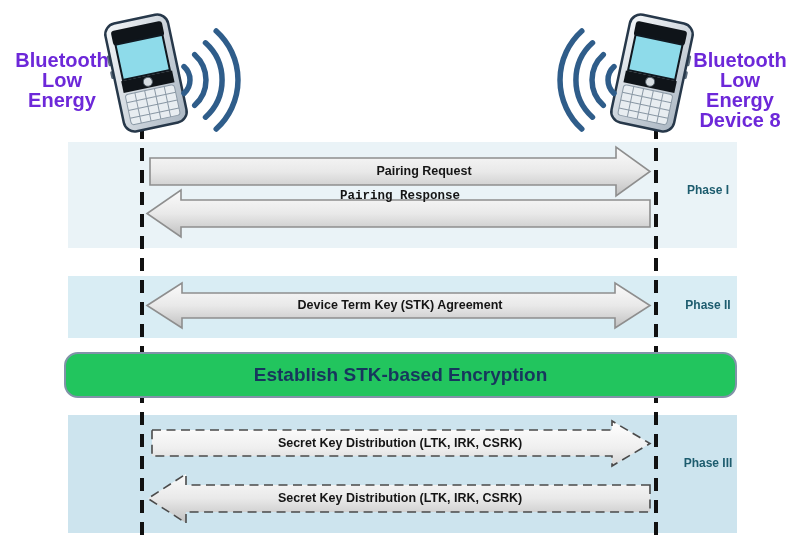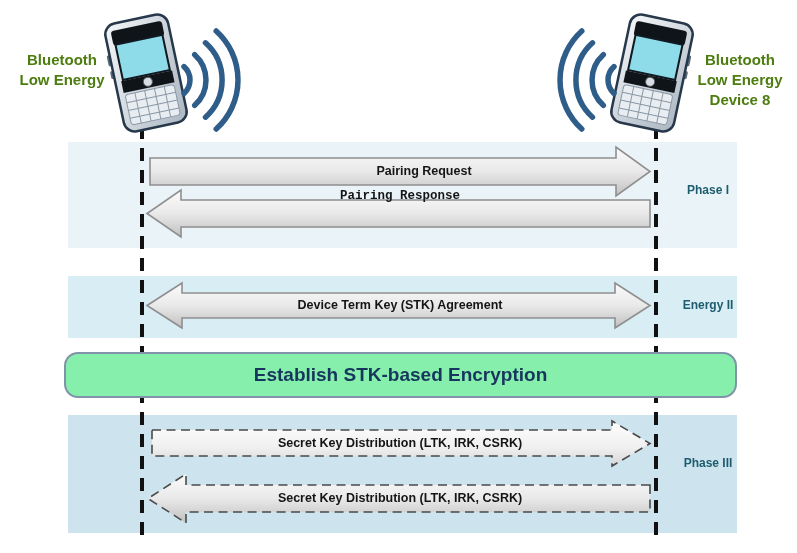--- a/index.html
+++ b/index.html
@@ -7,26 +7,26 @@
     position:relative;width:797px;height:553px;background:#ffffff;
     font-family:"Liberation Sans",sans-serif;overflow:hidden;
   }
   .band{position:absolute;left:68px;width:669px;z-index:1;}
   .band.p1{top:142px;height:106px;background:#eaf3f7;}
   .band.p2{top:276px;height:62px;background:#d9edf4;}
   .band.p3{top:415px;height:118px;background:#cde4ee;}
   .gfx{position:absolute;left:0;top:0;z-index:2;}
   .enc-box{
     position:absolute;left:64px;top:352px;width:669px;height:42px;z-index:3;
-    background:#86efac;border:2px solid #8193a9;border-radius:14px;
+    background:#22c55e;border:2px solid #8193a9;border-radius:14px;
     display:flex;align-items:center;justify-content:center;
   }
   .enc-box .txt{font-size:19px;font-weight:bold;color:#17365d;}
   .lbl{position:absolute;z-index:4;font-weight:bold;}
-  .dev-lbl{width:112px;top:50px;text-align:center;font-size:15px;line-height:20px;color:#4d7c0f;}
+  .dev-lbl{width:112px;top:50px;text-align:center;font-size:20px;line-height:20px;color:#6d28d9;}
   .dev-lbl.d1{left:6px;}
   .dev-lbl.d2{left:684px;}
   .phase-lbl{left:660px;width:96px;text-align:center;font-size:12px;color:#1d5c6e;}
   .phase-lbl.p1{top:183px;}
   .phase-lbl.p2{top:298px;}
   .phase-lbl.p3{top:456px;}
   .msg-lbl{left:150px;width:500px;text-align:center;font-size:12.5px;color:#151515;}
   .msg-lbl.m1{top:164px;padding-left:24px;}
   .msg-lbl.m2{top:189px;font-family:Liberation Mono, monospace;}
   .msg-lbl.m3{top:298px;}
@@ -118,21 +118,21 @@
     <div>Bluetooth</div>
     <div>Low Energy</div>
   </div>
   <div class="lbl dev-lbl d2">
     <div>Bluetooth</div>
     <div>Low Energy</div>
     <div>Device 8</div>
   </div>
 
   <div class="lbl phase-lbl p1">Phase I</div>
-  <div class="lbl phase-lbl p2">Energy II</div>
+  <div class="lbl phase-lbl p2">Phase II</div>
   <div class="lbl phase-lbl p3">Phase III</div>
 
   <div class="lbl msg-lbl m1">Pairing Request</div>
   <div class="lbl msg-lbl m2">Pairing Response</div>
   <div class="lbl msg-lbl m3">Device Term Key (STK) Agreement</div>
   <div class="lbl msg-lbl m4">Secret Key Distribution (LTK, IRK, CSRK)</div>
   <div class="lbl msg-lbl m5">Secret Key Distribution (LTK, IRK, CSRK)</div>
 
 </div>
 

